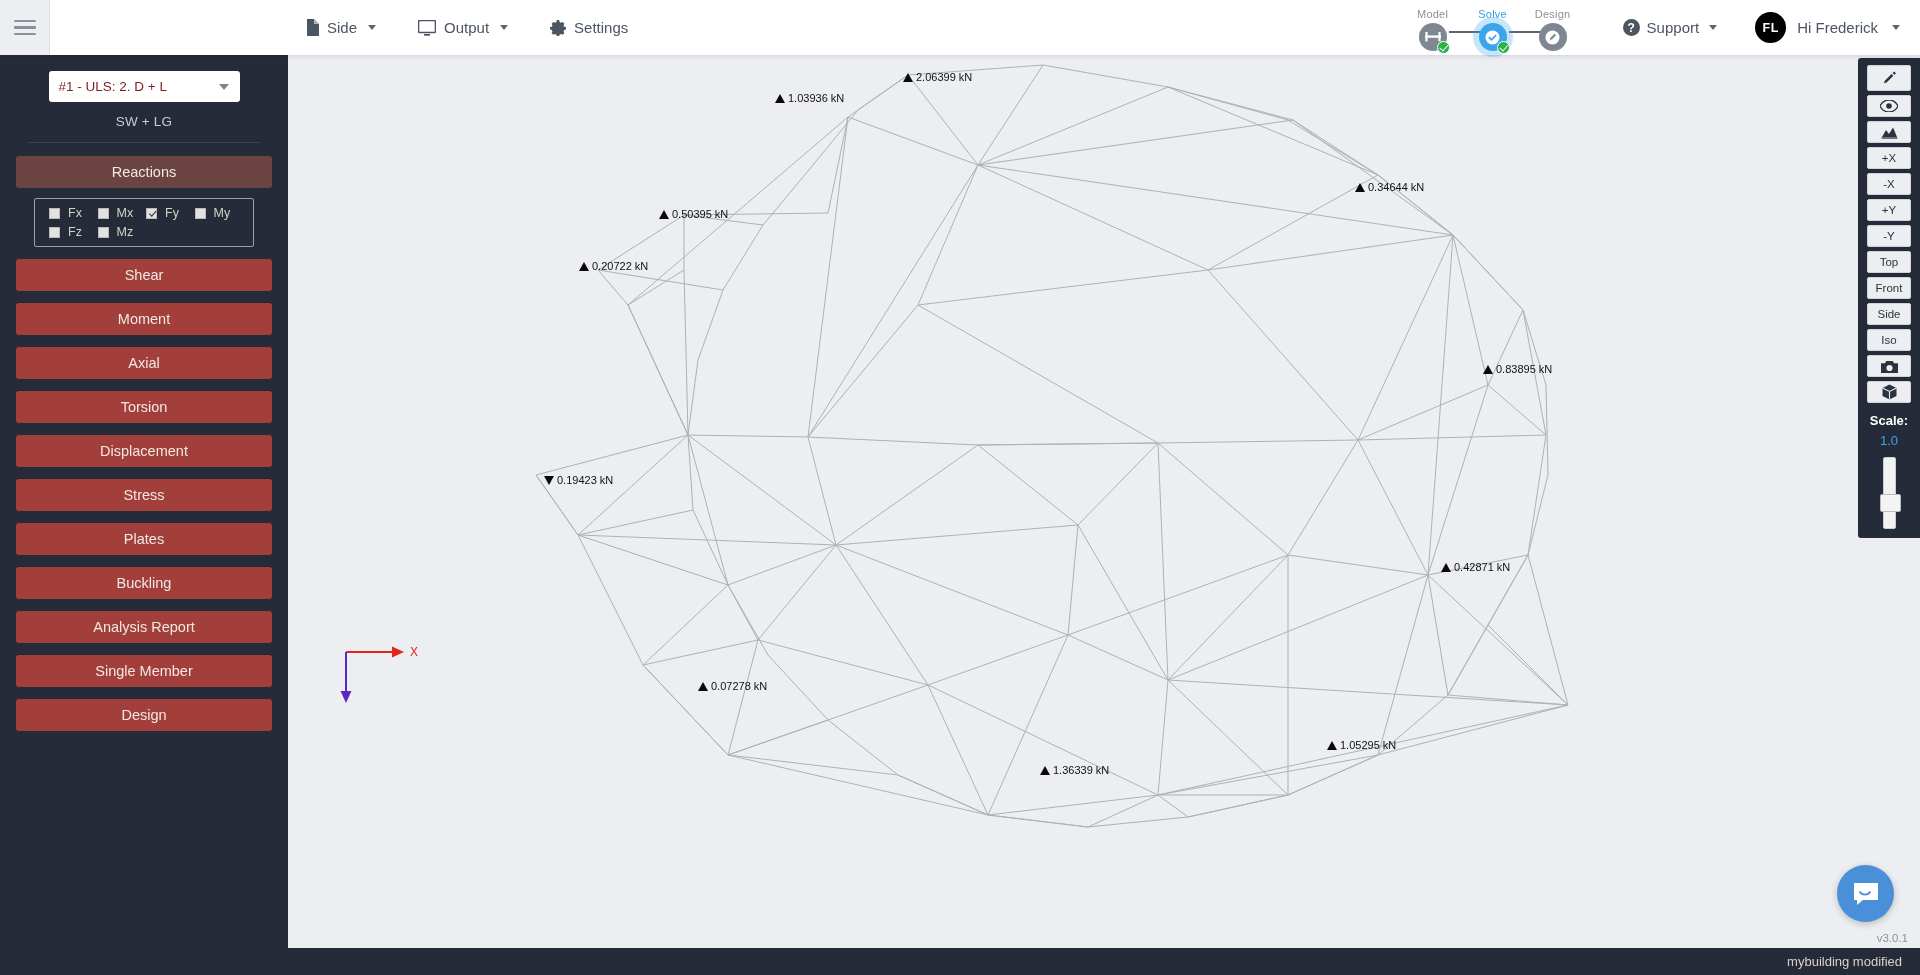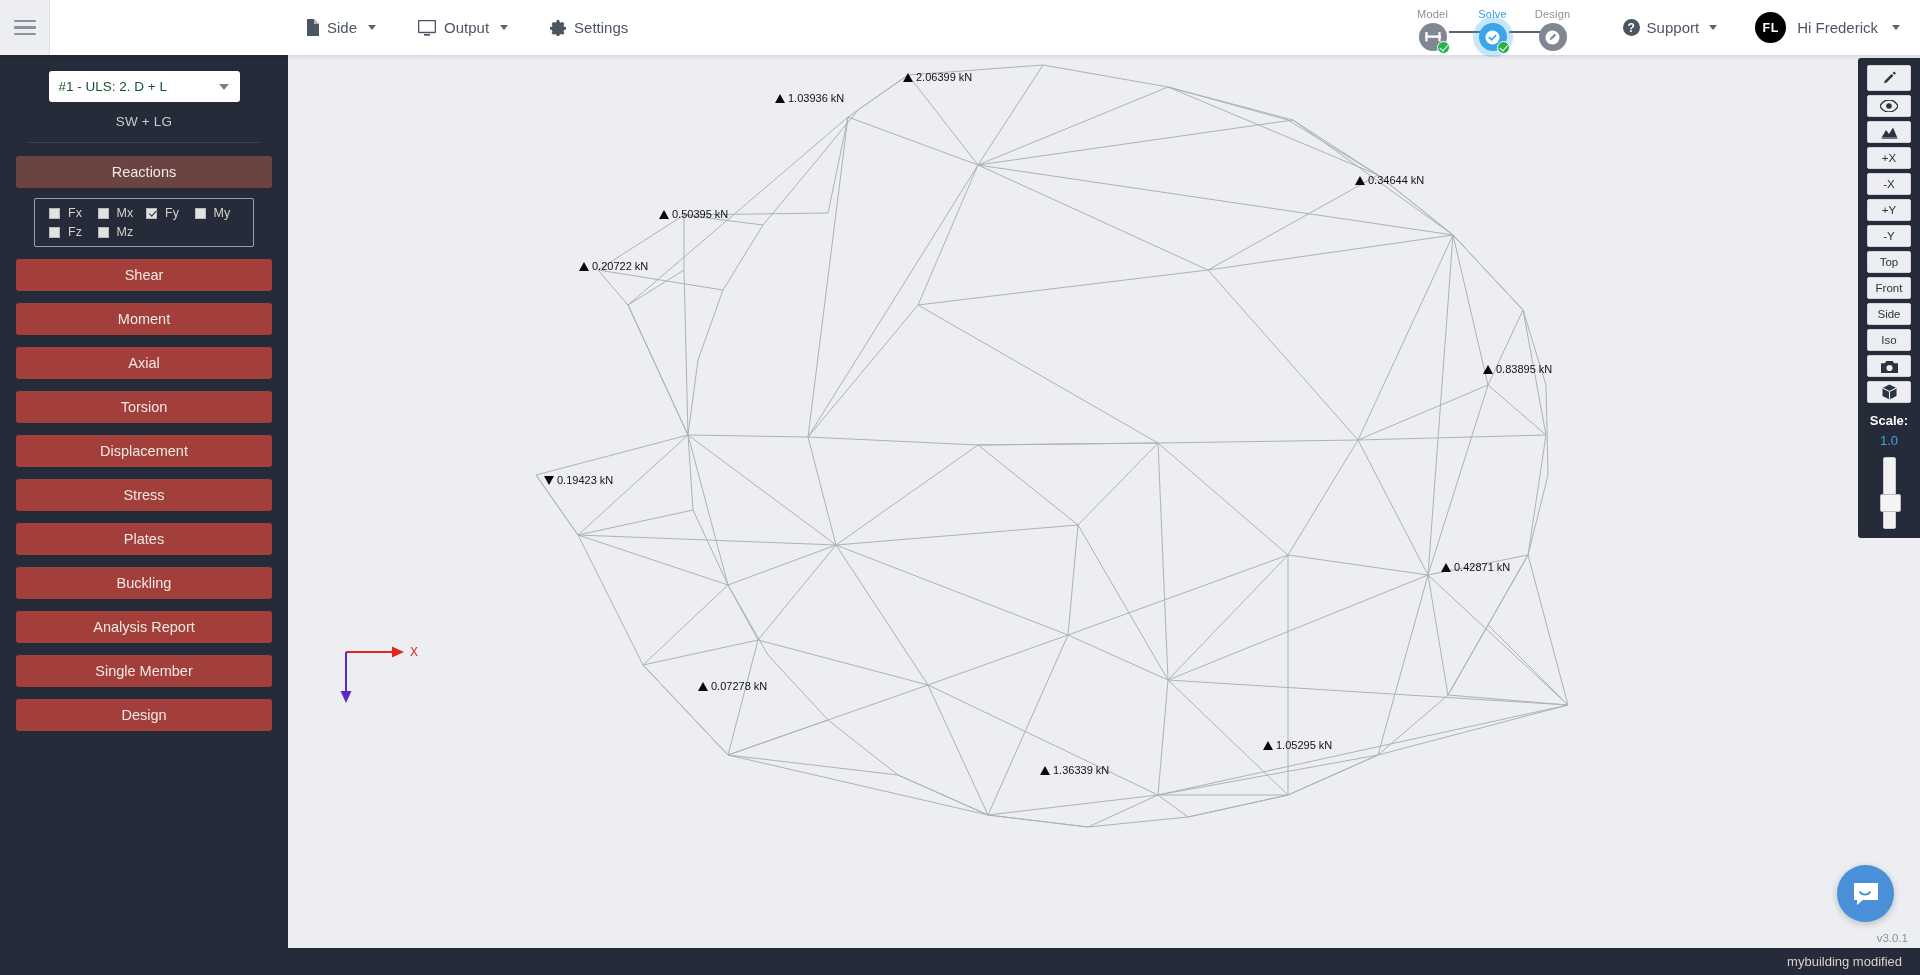--- a/index.html
+++ b/index.html
@@ -69,21 +69,21 @@
             font-size:12.5px; font-weight:bold; display:flex;align-items:center;justify-content:center; letter-spacing:.4px;}
 
   
   .sidebar {
     position:absolute; left:0; top:55px; width:288px; height:920px;
     background:#252b38; padding:16px 0 0 0; z-index:30;
   }
   .lc-select {
     position:relative; margin:0 auto; width:191px; height:31px; background:#fff;
     border-radius:3px; display:flex; align-items:center; padding:0 10px;
-    font-size:13.5px; color:#14532d; cursor:pointer;
+    font-size:13.5px; color:#7f1d1d; cursor:pointer;
   }
   .lc-select .sel-chev { position:absolute; right:11px; width:0;height:0;
     border-left:5px solid transparent;border-right:5px solid transparent;border-top:6px solid #7a828e; }
   .lc-sub { text-align:center; font-size:13.5px; color:#c9ccd2; margin-top:12px; letter-spacing:.2px; }
   .lc-divider { width:232px; height:1px; background:#3b4251; margin:13px auto 0; }
 
   .btn-main {
     display:block; width:256px; margin:12px auto 0; height:32px; line-height:32px;
     text-align:center; font-size:14.5px; color:#f0e8e3; border-radius:3px;
     cursor:pointer; background:#a33f3b; border:none; font-family:inherit;
@@ -443,21 +443,21 @@
     </svg>
 
     <div class="rxn-label" style="left:615px; top:16px;">
       <span class="tri up"></span>
       <span>2.06399 kN</span>
     </div>
     <div class="rxn-label" style="left:487px; top:37px;">
       <span class="tri up"></span>
       <span>1.03936 kN</span>
     </div>
-    <div class="rxn-label" style="left:1067px; top:119px;">
+    <div class="rxn-label" style="left:1067px; top:126px;">
       <span class="tri up"></span>
       <span>0.34644 kN</span>
     </div>
     <div class="rxn-label" style="left:371px; top:153px;">
       <span class="tri up"></span>
       <span>0.50395 kN</span>
     </div>
     <div class="rxn-label" style="left:291px; top:205px;">
       <span class="tri up"></span>
       <span>0.20722 kN</span>
@@ -471,21 +471,21 @@
       <span>0.19423 kN</span>
     </div>
     <div class="rxn-label" style="left:1153px; top:506px;">
       <span class="tri up"></span>
       <span>0.42871 kN</span>
     </div>
     <div class="rxn-label" style="left:410px; top:625px;">
       <span class="tri up"></span>
       <span>0.07278 kN</span>
     </div>
-    <div class="rxn-label" style="left:975px; top:684px;">
+    <div class="rxn-label" style="left:1039px; top:684px;">
       <span class="tri up"></span>
       <span>1.05295 kN</span>
     </div>
     <div class="rxn-label" style="left:752px; top:709px;">
       <span class="tri up"></span>
       <span>1.36339 kN</span>
     </div>
 
     <svg class="axis-widget" width="140" height="70" style="left:52px; top:590px;">
       <g stroke="#e3251c" stroke-width="2" fill="none">

